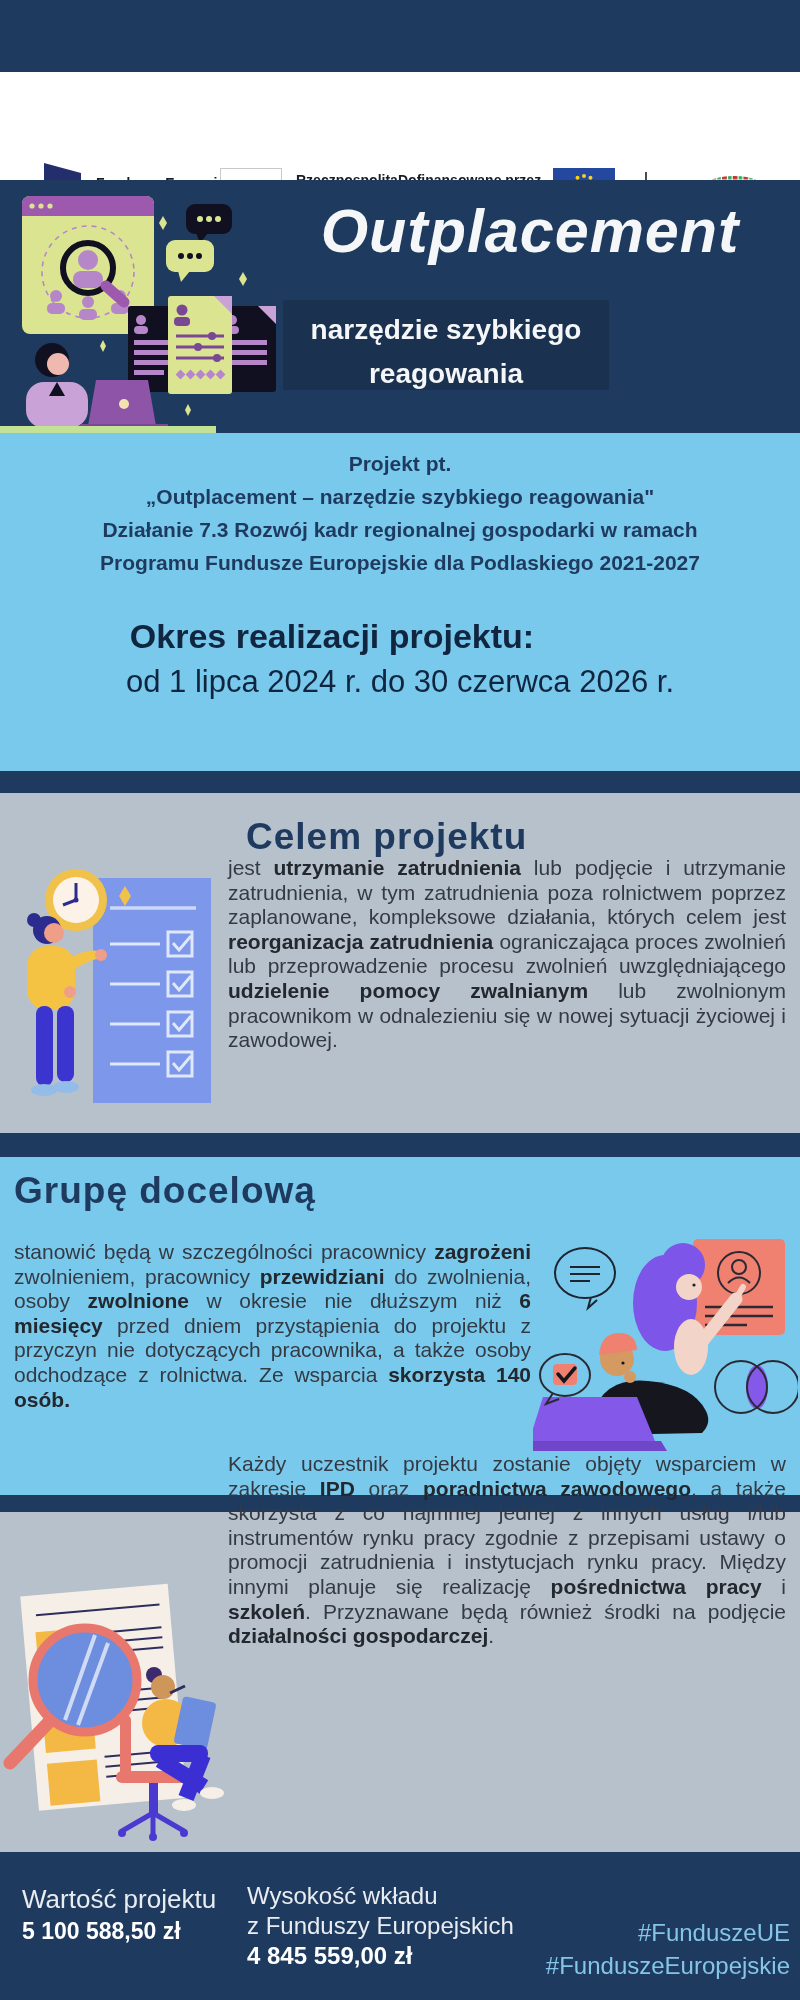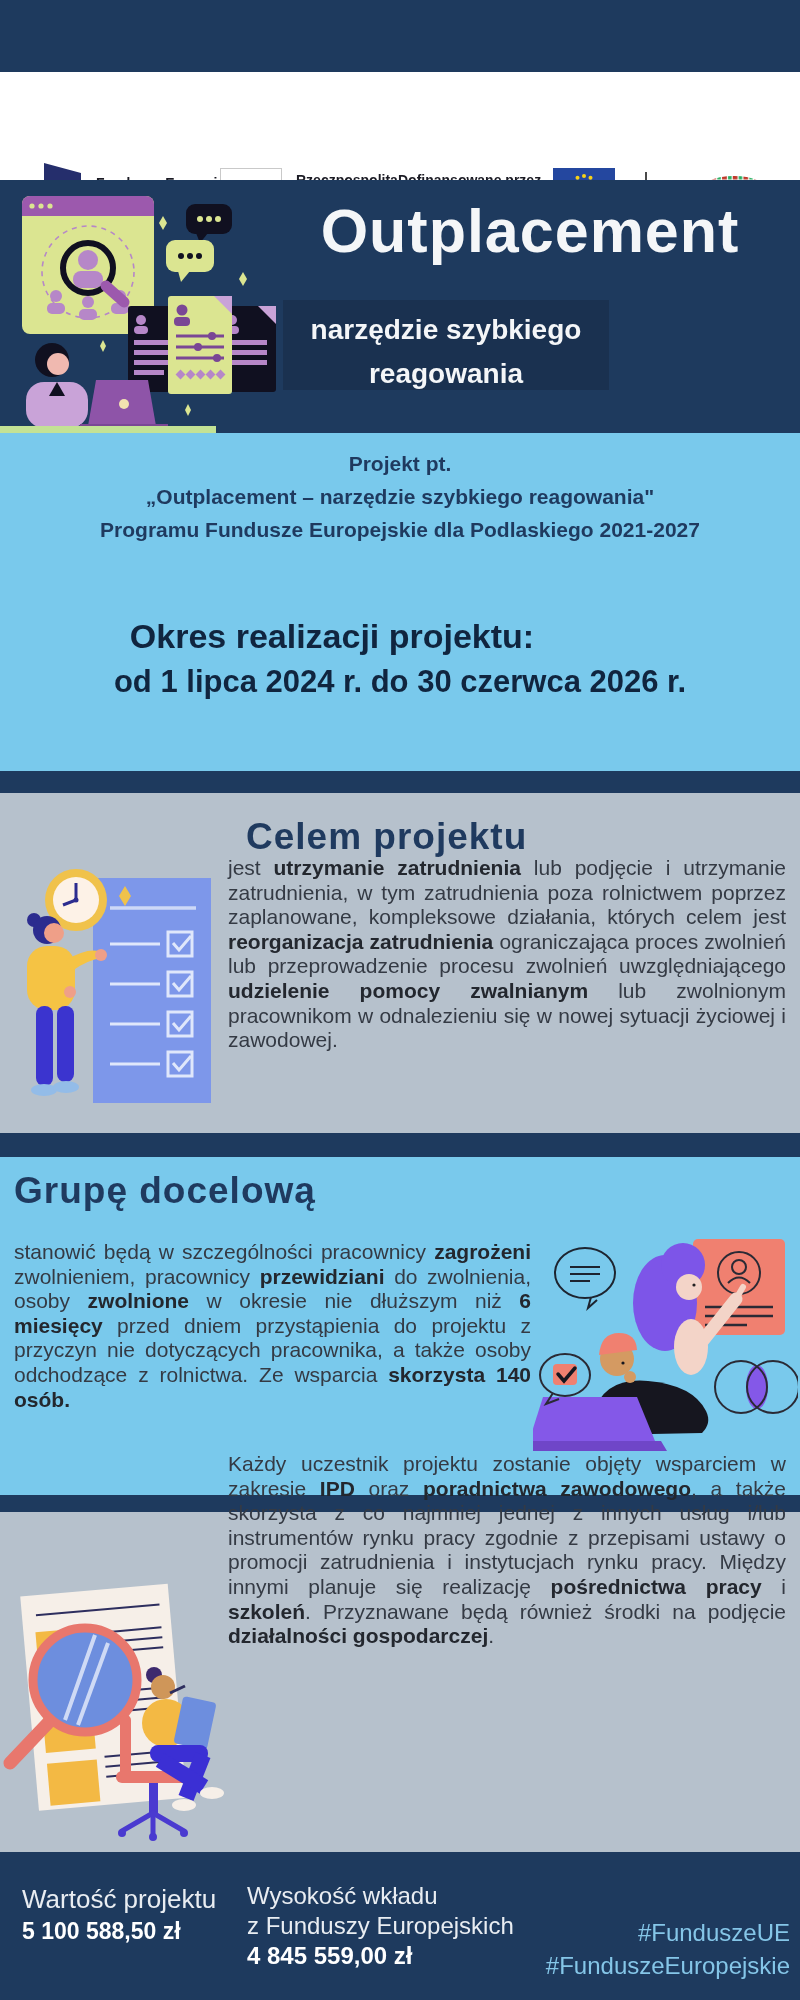--- a/index.html
+++ b/index.html
@@ -34,21 +34,21 @@
               font-size:61px;font-weight:bold;letter-spacing:1px;}
   .hero-sub{left:283px;top:300px;width:326px;height:90px;background:#1a3150;
             color:#f4f6f8;font-size:28px;font-weight:bold;text-align:center;
             line-height:44px;padding-top:8px;box-sizing:border-box;}
   
   .info-lines{left:10px;top:447px;width:780px;text-align:center;color:#1f3a5f;
               font-size:21px;font-weight:bold;line-height:33px;}
   .period-h{left:0;top:617px;width:664px;text-align:center;color:#10253f;
             font-size:34px;font-weight:bold;}
   .period-d{left:0;top:664px;width:800px;text-align:center;color:#10253f;
-            font-size:31px;font-weight:bold;}
+            font-size:31px;font-weight:normal;}
   
   .sec-heading{color:#1f3a5f;font-size:37px;font-weight:bold;letter-spacing:1px;}
   .goal-head{left:230px;top:800px;}
   .target-head{left:14px;top:1170px;}
   .bodytxt{color:#343a44;font-size:21px;line-height:24.6px;text-align:justify;}
   .goal-body{left:228px;top:856px;width:558px;}
   .target-body{left:14px;top:1240px;width:517px;}
   .support-body{left:228px;top:1452px;width:558px;}
   .bodytxt b{color:#23272e;}
   
@@ -214,31 +214,32 @@
       <circle cx="124" cy="224" r="5" fill="#f2e2b0"></circle>
       <rect x="80" y="244" width="88" height="6" fill="#7a4795"></rect>
       <rect x="0" y="246" width="216" height="7" fill="#c3e295"></rect>
       <g fill="#dbe591">
         <path d="M163 36 l4 7 -4 7 -4 -7 Z"></path>
         <path d="M243 92 l4 7 -4 7 -4 -7 Z"></path>
         <path d="M103 160 l3 6 -3 6 -3 -6 Z"></path>
         <path d="M188 224 l3 6 -3 6 -3 -6 Z"></path>
       </g>
     </svg>
-    <div class="abs hero-title" style="left:262px;top:16px;width:536px;position:absolute;">Outplacement</div>
+    <div class="abs hero-title" style="left:262px;top:16px;width:536px;position:absolute;font-style:italic;">Outplacement</div>
     <div class="hero-sub" style="position:absolute;left:283px;top:120px;">
       <div>narzędzie szybkiego</div>
       <div>reagowania</div>
     </div>
   </section>
 
   <section class="abs infosec"></section>
   <div class="abs info-lines">
     <div>Projekt pt.</div>
     <div>„Outplacement – narzędzie szybkiego reagowania"</div>
+    <div>Działanie 7.3 Rozwój kadr regionalnej gospodarki w ramach</div>
     <div>Programu Fundusze Europejskie dla Podlaskiego 2021-2027</div>
   </div>
   <div class="abs period-h">Okres realizacji projektu:</div>
   <div class="abs period-d">od 1 lipca 2024 r. do 30 czerwca 2026 r.</div>
 
   <div class="abs div1"></div>
 
   <section class="abs goalsec"></section>
   <svg class="abs" style="left:0;top:838px;" width="225" height="287" viewBox="0 0 225 287">
     <rect x="93" y="40" width="118" height="225" fill="#7d97ea"></rect>

